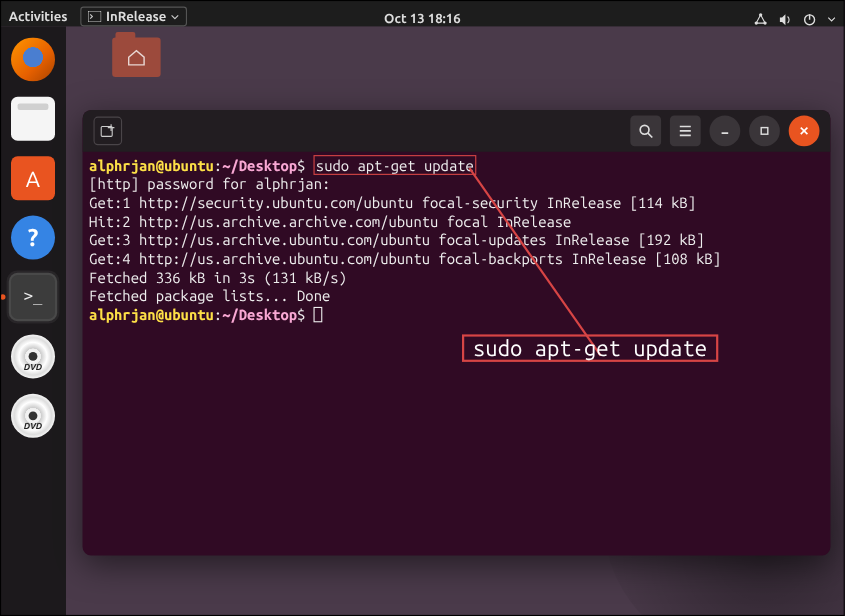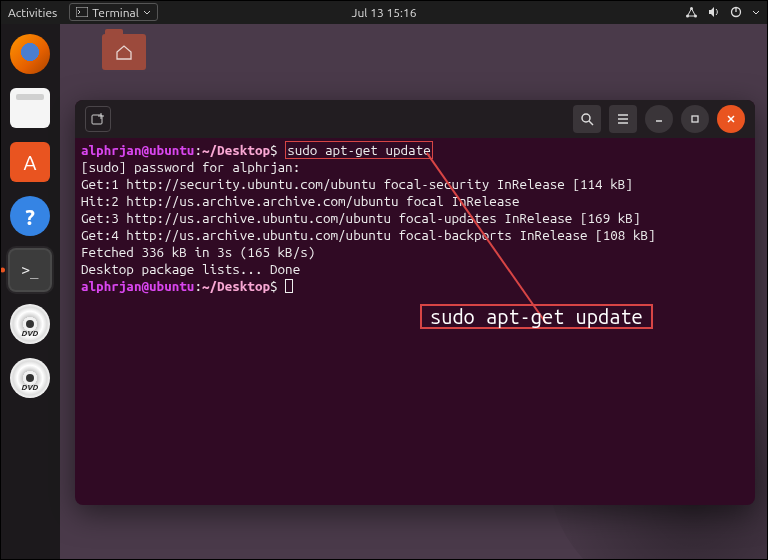--- a/index.html
+++ b/index.html
@@ -11,22 +11,23 @@
     position: absolute; right: -40px; bottom: -40px; width: 260px; height: 260px;
     background: radial-gradient(circle at 60% 60%, rgba(0,0,0,0.35) 0%, rgba(0,0,0,0.15) 40%, transparent 70%);
     border-radius: 50%;
     transform: rotate(20deg);
   }
 
   
   .topbar {
     position: absolute; top: 0; left: 0; right: 0; height: 24px;
     background: #1d1d1d; color: #ddd; font-size: 12px;
-    display: flex; align-items: center; padding: 0 8px;
+    display: flex; align-items: flex-end; padding: 0 8px;
     z-index: 100;
+    font-weight: bold;
   }
   .topbar .left { display: flex; gap: 12px; align-items: center; }
   .topbar .terminal-ind {
     display: flex; align-items: center; gap: 4px;
     border: 1px solid #555; border-radius: 3px; padding: 0 6px; height: 18px;
   }
   .topbar .center { position: absolute; left: 50%; transform: translateX(-50%); }
   .topbar .right { margin-left: auto; display: flex; gap: 10px; align-items: center; }
   .topbar svg { display: block; }
 
@@ -89,21 +90,21 @@
   }
   .term-titlebar .tb-btn.round{border-radius:50%;}
   .term-titlebar .tb-btn.close{background:#e95420;}
   .term-titlebar svg{display:block;}
 
   .term-body {
     flex:1; padding: 4px 6px; font-family: "Ubuntu Mono","DejaVu Sans Mono",monospace;
     font-size: 13.5px; line-height: 17px; color:#eee; position:relative;
     white-space: pre;
   }
-  .t-user{color:#d946ef;font-weight:bold;}
+  .t-user{color:#fde047;font-weight:bold;}
   .t-path{color:#f9a8d4;font-weight:bold;}
   .t-white{color:#eee;}
   .hl-cmd{border:1px solid #d74545;padding:0 1px;}
   .cursor{display:inline-block;width:8px;height:14px;border:1px solid #eee;vertical-align:-2px;}
 
   .callout {
     position:absolute; border:2px solid #d74545; color:#fff;
     font-family:"Ubuntu Mono",monospace; font-size:20px; padding:2px 8px;
     background: rgba(0,0,0,0);
   }
@@ -118,27 +119,27 @@
 <div class="bg-swirl"></div>
 
 <div class="topbar">
   <div class="left">
     <span>Activities</span>
     <span class="terminal-ind">
       <svg width="12" height="10" viewBox="0 0 12 10">
           <rect x="0" y="0" width="12" height="10" rx="1" fill="none" stroke="#ccc" stroke-width="1"></rect>
           <path d="M2 3 L4 5 L2 7" stroke="#ccc" stroke-width="1" fill="none"></path>
         </svg>
-      <span>Terminal</span>
+      <span>InRelease</span>
       <svg width="8" height="5" viewBox="0 0 8 5">
           <path d="M1 1 L4 4 L7 1" stroke="#ccc" stroke-width="1" fill="none"></path>
         </svg>
     </span>
   </div>
-  <div class="center">Jul 13  15:16</div>
+  <div class="center">Oct 13  18:16</div>
   <div class="right">
     <svg width="13" height="13" viewBox="0 0 13 13">
         <circle cx="6.5" cy="2.5" r="1.5" fill="#ddd"></circle>
         <circle cx="2.5" cy="10" r="1.5" fill="#ddd"></circle>
         <circle cx="10.5" cy="10" r="1.5" fill="#ddd"></circle>
         <path d="M6.5 2.5 L2.5 10 M6.5 2.5 L10.5 10 M2.5 10 L10.5 10" stroke="#ddd" stroke-width="1"></path>
       </svg>
     <svg width="12" height="12" viewBox="0 0 12 12">
         <path d="M1 4 L3 4 L6 1 L6 11 L3 8 L1 8 Z" fill="#ddd"></path>
         <path d="M8 3 A4 4 0 0 1 8 9" stroke="#ddd" stroke-width="1" fill="none"></path>
@@ -223,27 +224,27 @@
     </div>
     <div class="tb-btn round close">
       <svg width="12" height="12" viewBox="0 0 12 12">
           <line x1="3" y1="3" x2="9" y2="9" stroke="#fff" stroke-width="1.5"></line>
           <line x1="9" y1="3" x2="3" y2="9" stroke="#fff" stroke-width="1.5"></line>
         </svg>
     </div>
   </div>
 
   <div class="term-body"><span class="t-user">alphrjan@ubuntu</span><span class="t-white">:</span><span class="t-path">~/Desktop</span><span class="t-white">$ </span><span class="hl-cmd t-white">sudo apt-get update</span>
-<span class="t-white">[sudo] password for alphrjan:</span>
+<span class="t-white">[http] password for alphrjan:</span>
 <span class="t-white">Get:1 http://security.ubuntu.com/ubuntu focal-security InRelease [114 kB]</span>
 <span class="t-white">Hit:2 http://us.archive.archive.com/ubuntu focal InRelease</span>
-<span class="t-white">Get:3 http://us.archive.ubuntu.com/ubuntu focal-updates InRelease [169 kB]</span>
+<span class="t-white">Get:3 http://us.archive.ubuntu.com/ubuntu focal-updates InRelease [192 kB]</span>
 <span class="t-white">Get:4 http://us.archive.ubuntu.com/ubuntu focal-backports InRelease [108 kB]</span>
-<span class="t-white">Fetched 336 kB in 3s (165 kB/s)</span>
-<span class="t-white">Desktop package lists... Done</span>
+<span class="t-white">Fetched 336 kB in 3s (131 kB/s)</span>
+<span class="t-white">Fetched package lists... Done</span>
 <span class="t-user">alphrjan@ubuntu</span><span class="t-white">:</span><span class="t-path">~/Desktop</span><span class="t-white">$ </span><span class="cursor"></span>
 
     
     <div class="callout-line" style="left:352px;top:14px;width:208px;transform:rotate(55deg);"></div>
     <div class="callout" style="left:345px;top:166px;">sudo apt-get update</div>
   </div>
 </div>
 
 <div class="frame-border"></div>
 

